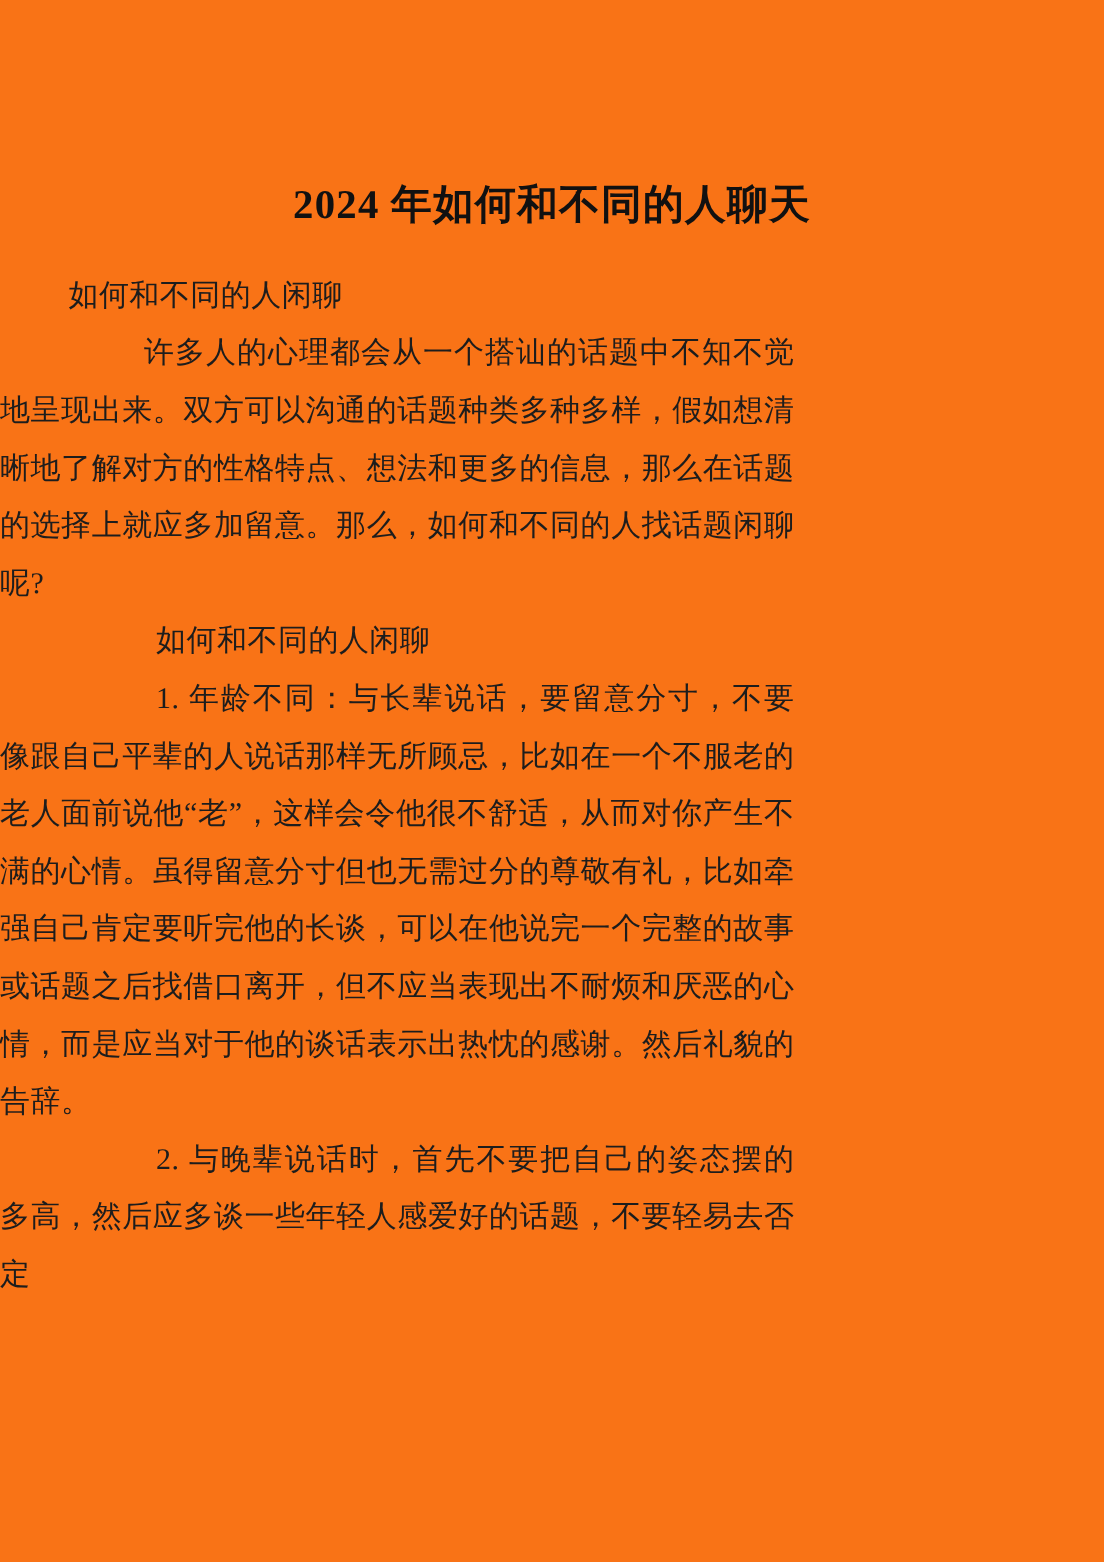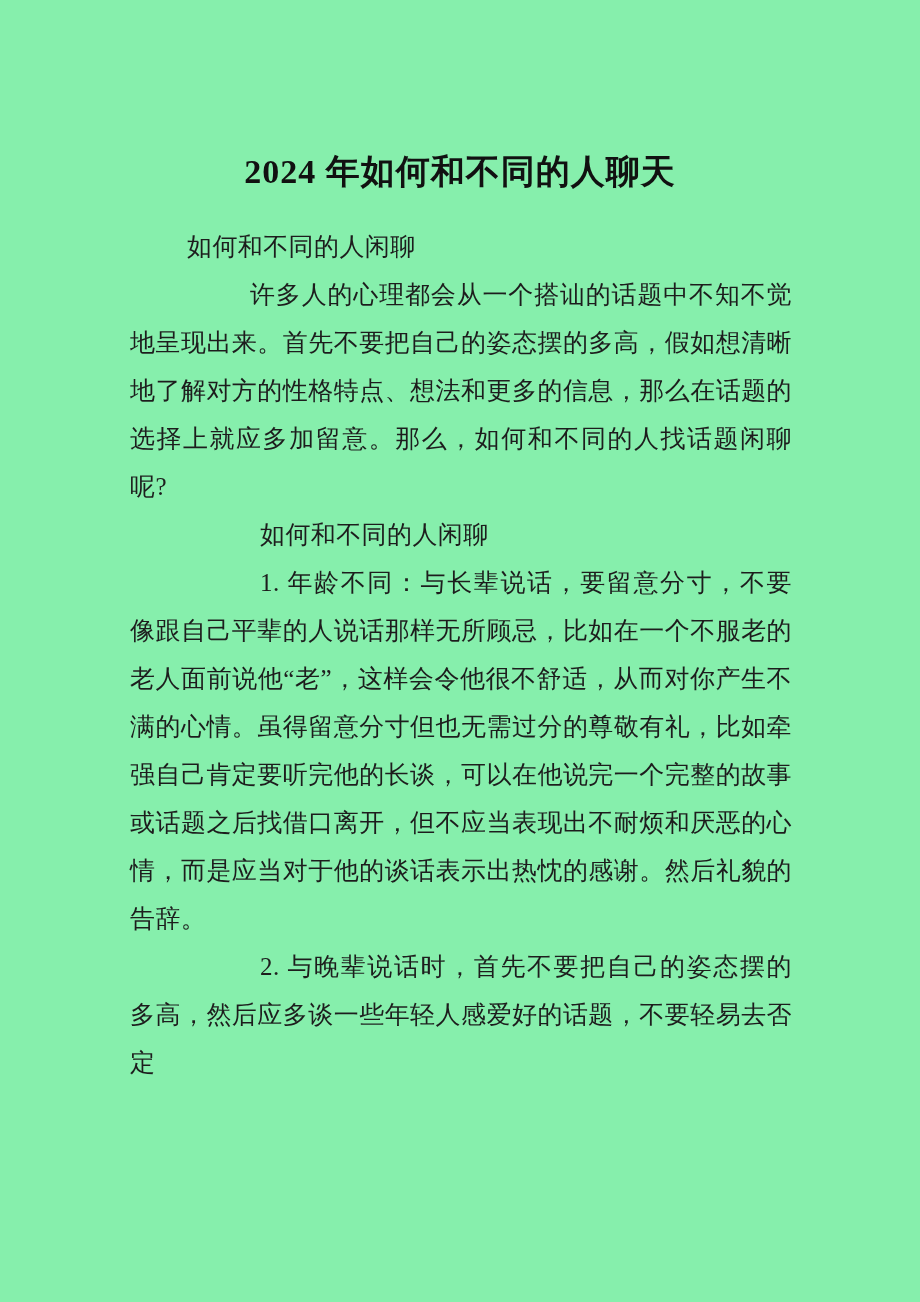--- a/index.html
+++ b/index.html
@@ -4,36 +4,35 @@
 <style>
   html, body {
     margin: 0;
     padding: 0;
     background: #ffffff;
   }
   .page {
     position: relative;
     width: 920px;
     height: 1302px;
-    background: #86efac;
+    background: #f97316;
     overflow: hidden;
     font-family: "Liberation Serif", "DejaVu Serif", serif;
   }
   .doc-title {
     margin: 0;
     padding-top: 148px;
     text-align: center;
     font-size: 34px;
     line-height: 48px;
     font-weight: bold;
     color: #111111;
     letter-spacing: 1px;
   }
   .body-text {
-    margin-left: 130px;
     margin-top: 27px;
     width: 662px;
     font-size: 25px;
     line-height: 48px;
     letter-spacing: 0.4px;
     color: #1d1d1d;
     text-align: justify;
   }
   .body-text p {
     margin: 0;
@@ -44,18 +43,18 @@
   .ind-c { text-indent: 130px; }
 </style>
 </head>
 <body>
 
 <div class="page">
   <h1 class="doc-title">2024 年如何和不同的人聊天</h1>
 
   <div class="body-text">
     <p class="ind-a">如何和不同的人闲聊</p>
-    <p class="ind-b">许多人的心理都会从一个搭讪的话题中不知不觉地呈现出来。首先不要把自己的姿态摆的多高，假如想清晰地了解对方的性格特点、想法和更多的信息，那么在话题的选择上就应多加留意。那么，如何和不同的人找话题闲聊呢?</p>
+    <p class="ind-b">许多人的心理都会从一个搭讪的话题中不知不觉地呈现出来。双方可以沟通的话题种类多种多样，假如想清晰地了解对方的性格特点、想法和更多的信息，那么在话题的选择上就应多加留意。那么，如何和不同的人找话题闲聊呢?</p>
     <p class="ind-c">如何和不同的人闲聊</p>
     <p class="ind-c">1. 年龄不同：与长辈说话，要留意分寸，不要像跟自己平辈的人说话那样无所顾忌，比如在一个不服老的老人面前说他“老”，这样会令他很不舒适，从而对你产生不满的心情。虽得留意分寸但也无需过分的尊敬有礼，比如牵强自己肯定要听完他的长谈，可以在他说完一个完整的故事或话题之后找借口离开，但不应当表现出不耐烦和厌恶的心情，而是应当对于他的谈话表示出热忱的感谢。然后礼貌的告辞。</p>
     <p class="ind-c">2. 与晚辈说话时，首先不要把自己的姿态摆的多高，然后应多谈一些年轻人感爱好的话题，不要轻易去否定</p>
   </div>
 </div>
 
 </body></html>

